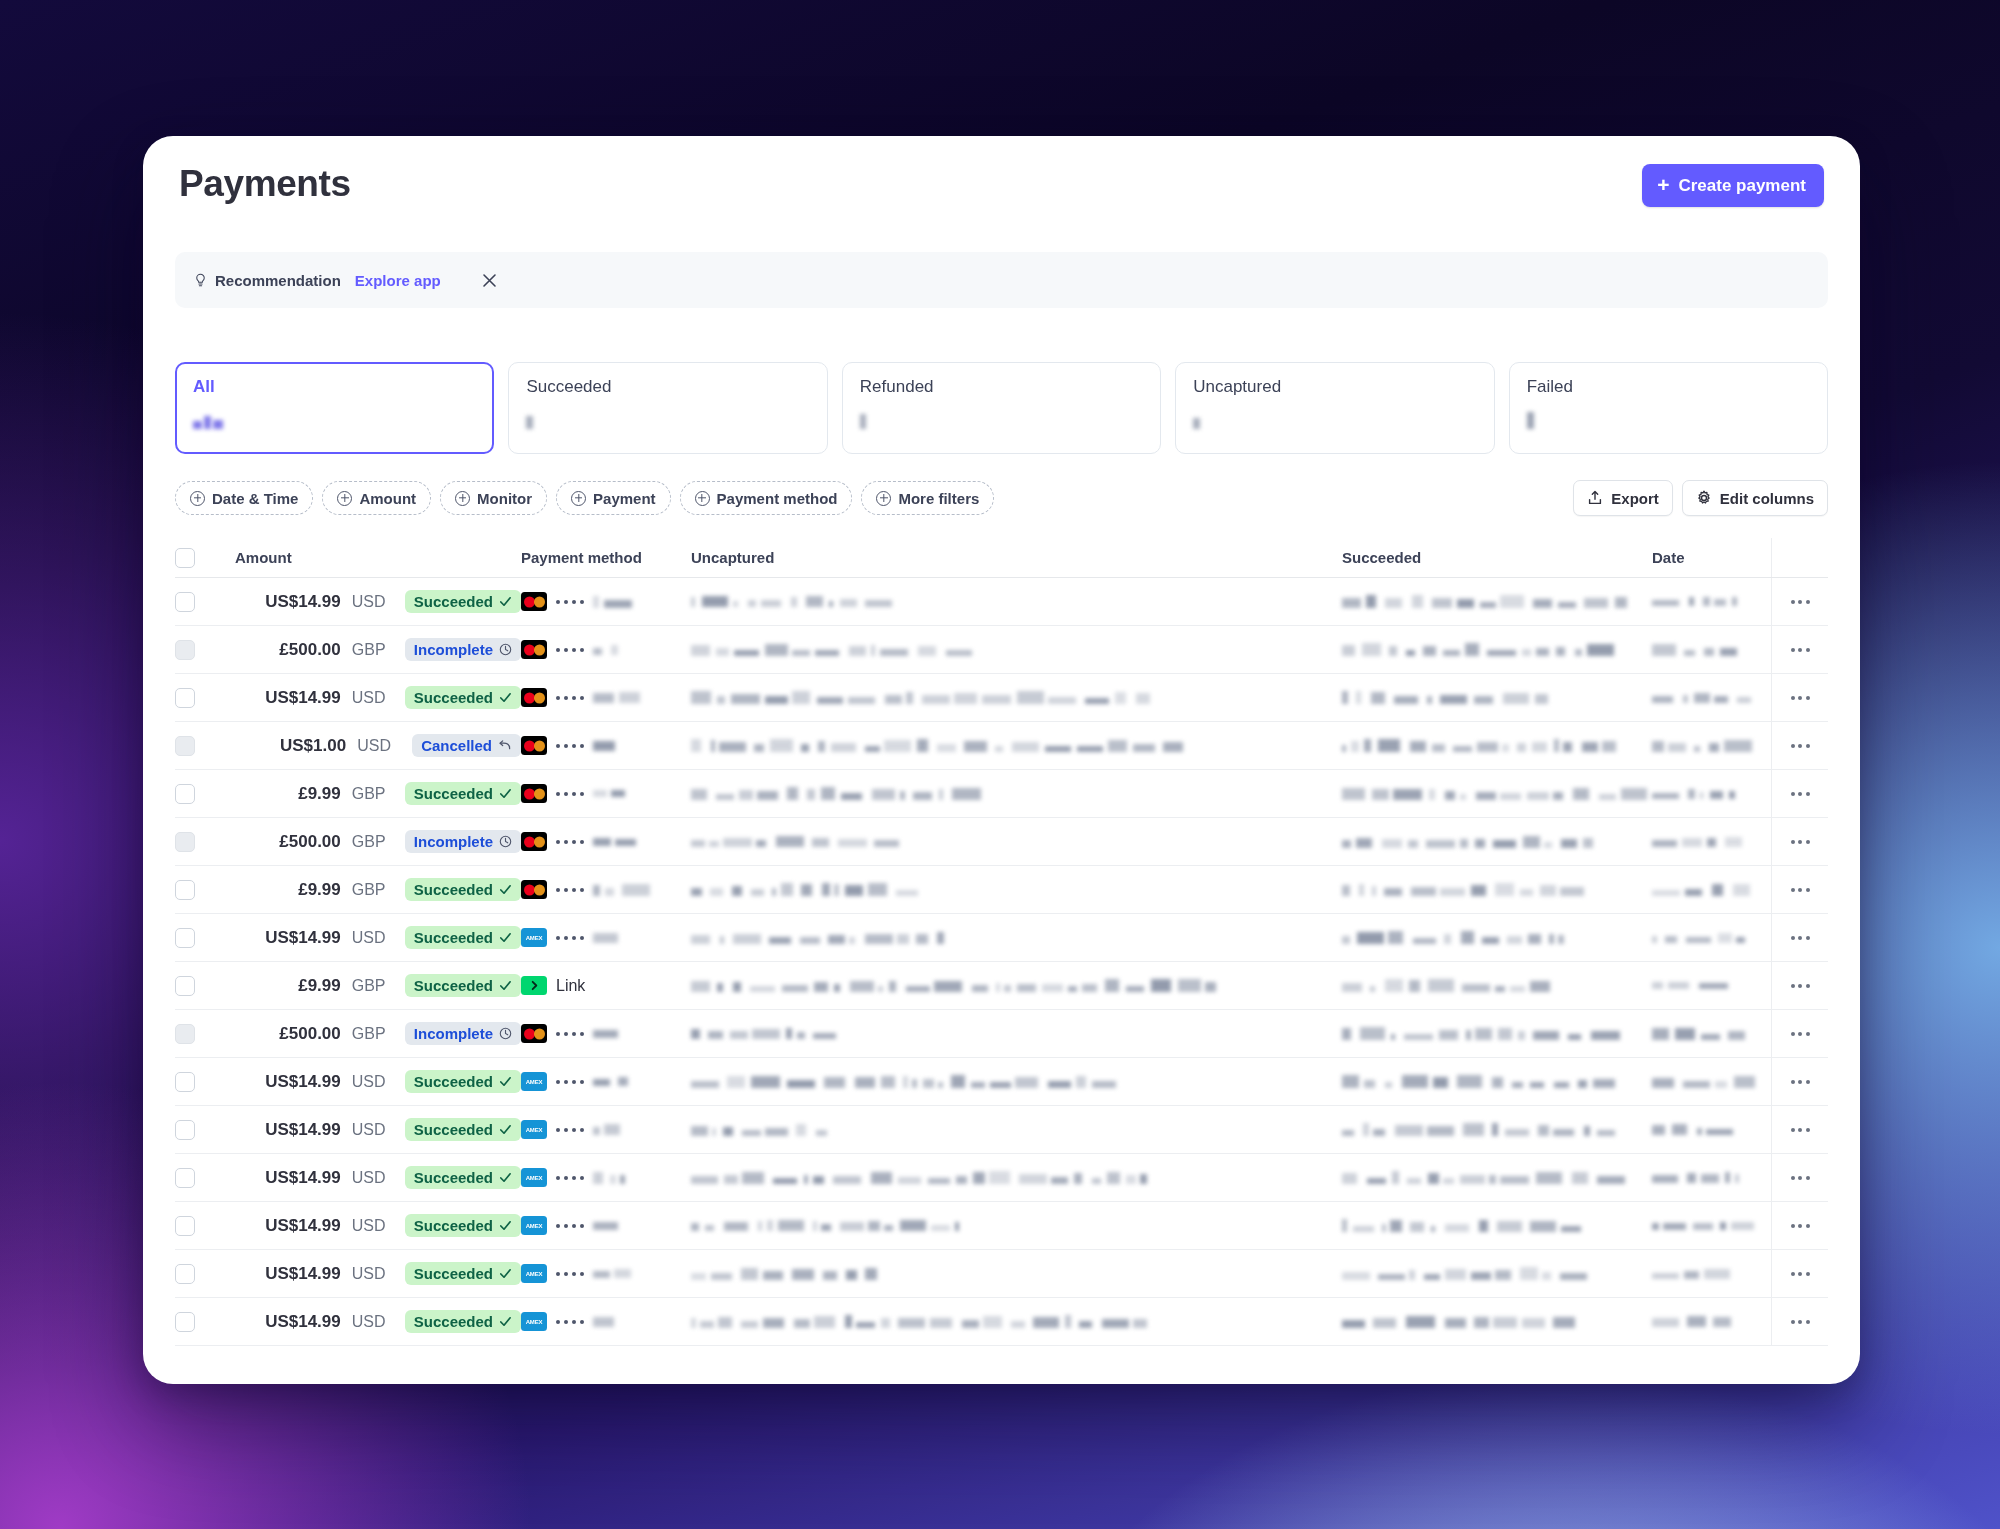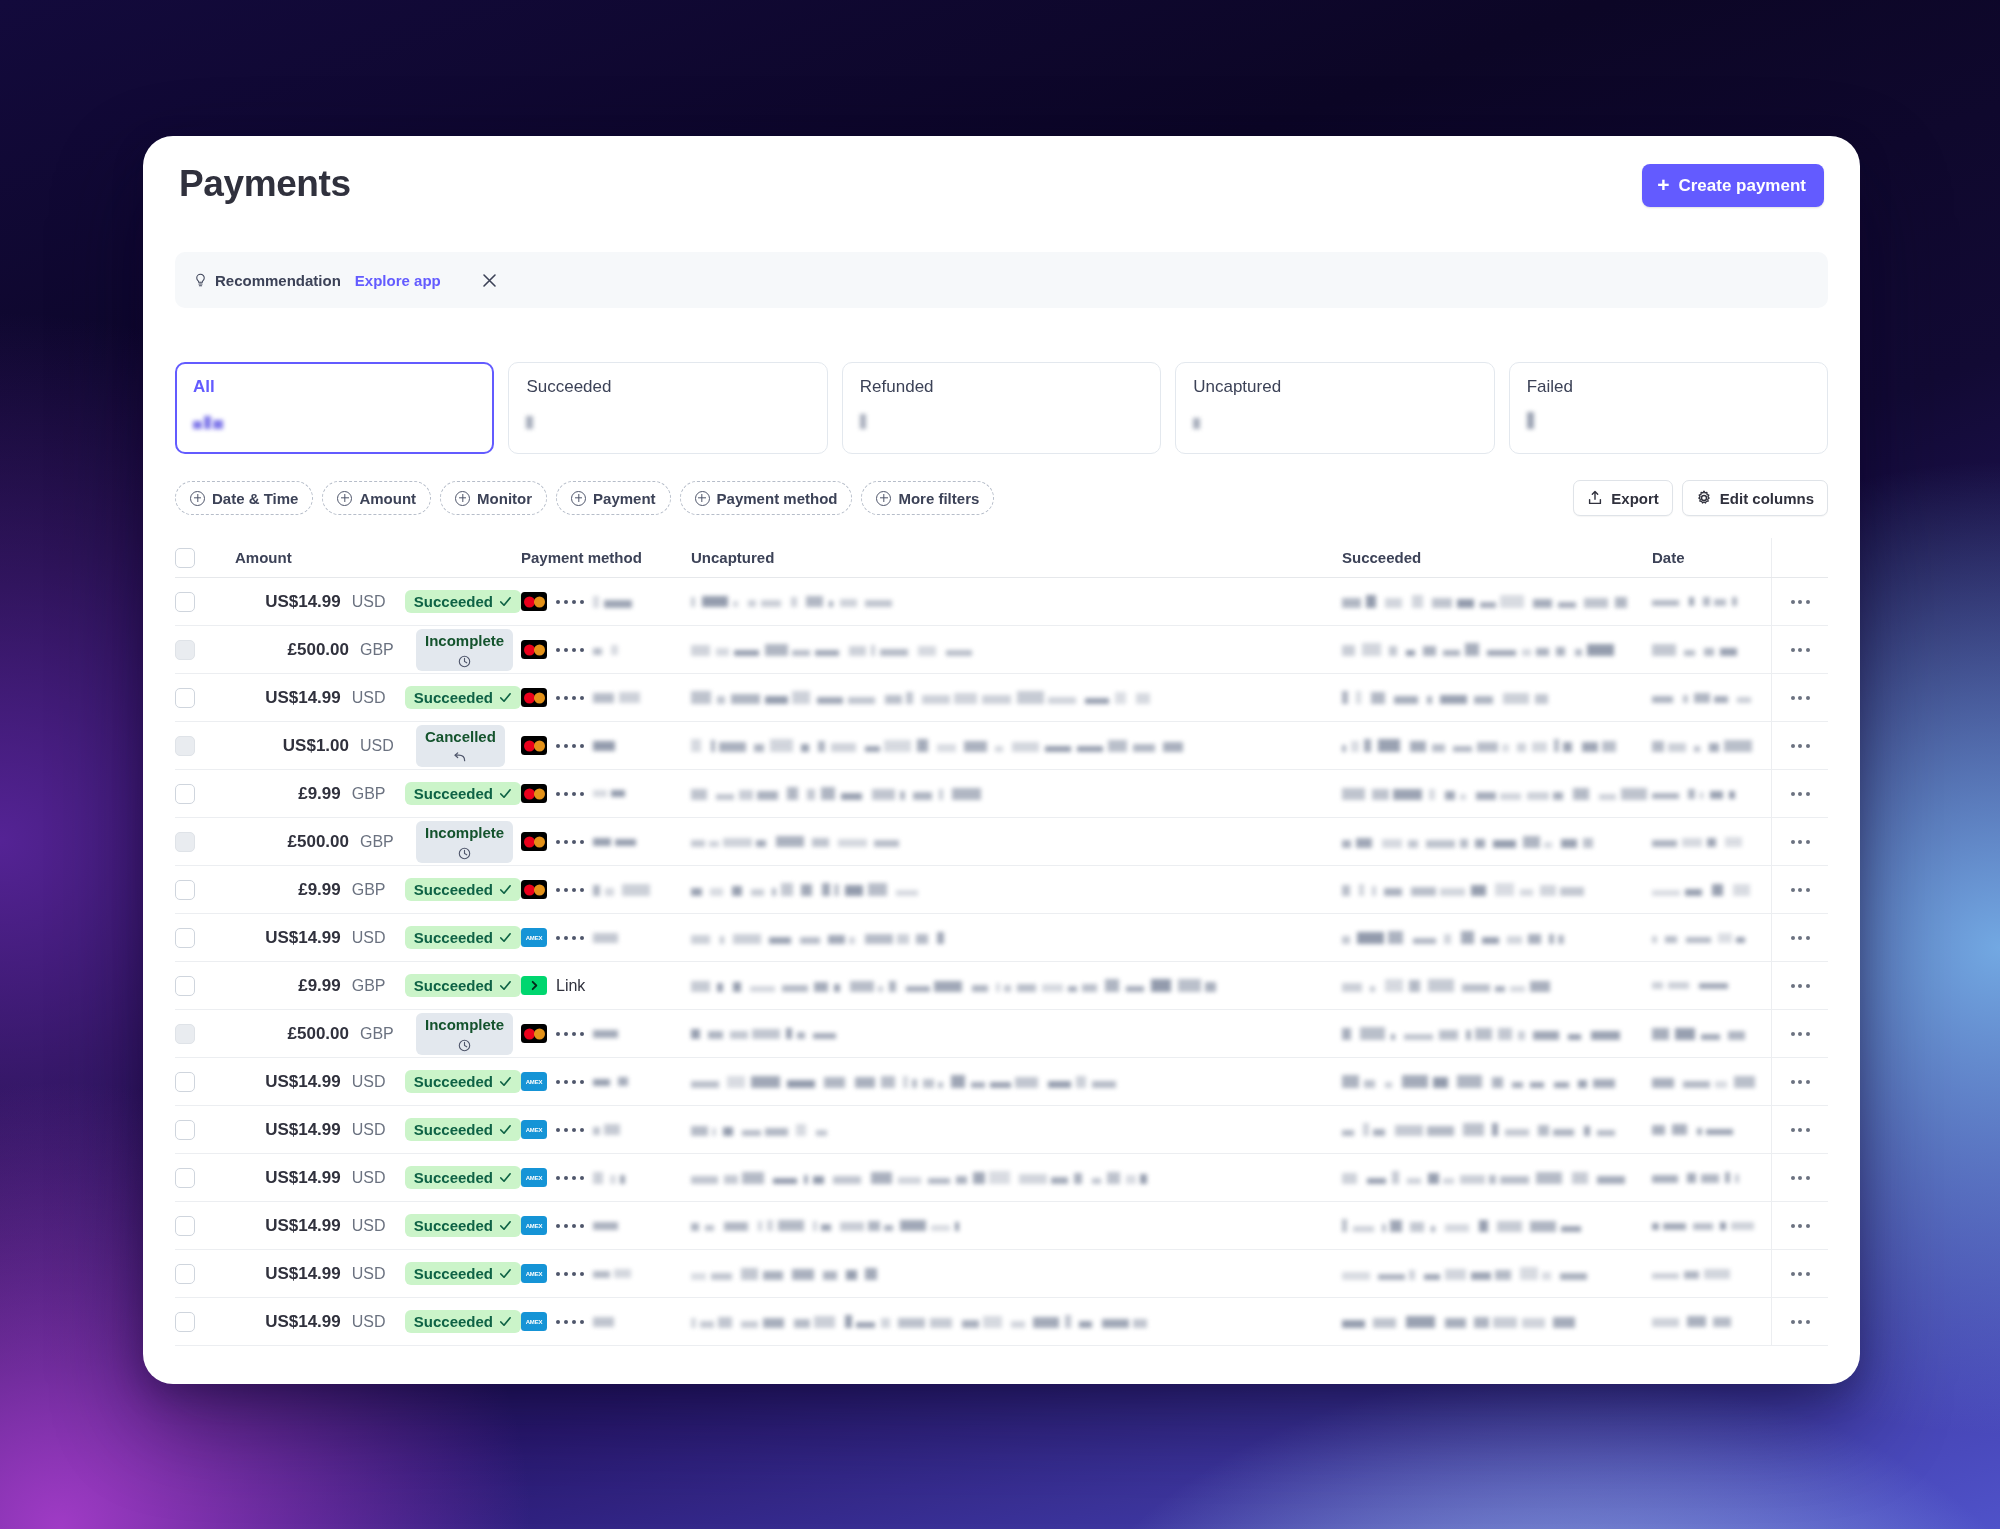--- a/index.html
+++ b/index.html
@@ -300,21 +300,21 @@
     align-items: center;
     gap: 6px;
     border-radius: 6px;
     padding: 3px 9px;
     font-size: 15px;
     font-weight: bold;
     margin-left: 10px;
     white-space: nowrap;
   }
   .badge.succeeded { background: #cbf4c9; color: #0e6245; }
-  .badge.neutral   { background: #e3e8ee; color: #14532d; flex-direction: column; }
+  .badge.neutral   { background: #e3e8ee; color: #1d4ed8; }
 
   
   .brand {
     width: 26px; height: 19px;
     border-radius: 3.5px;
     flex: none;
     position: relative;
     overflow: hidden;
   }
   .brand.mc { background: #000; }

